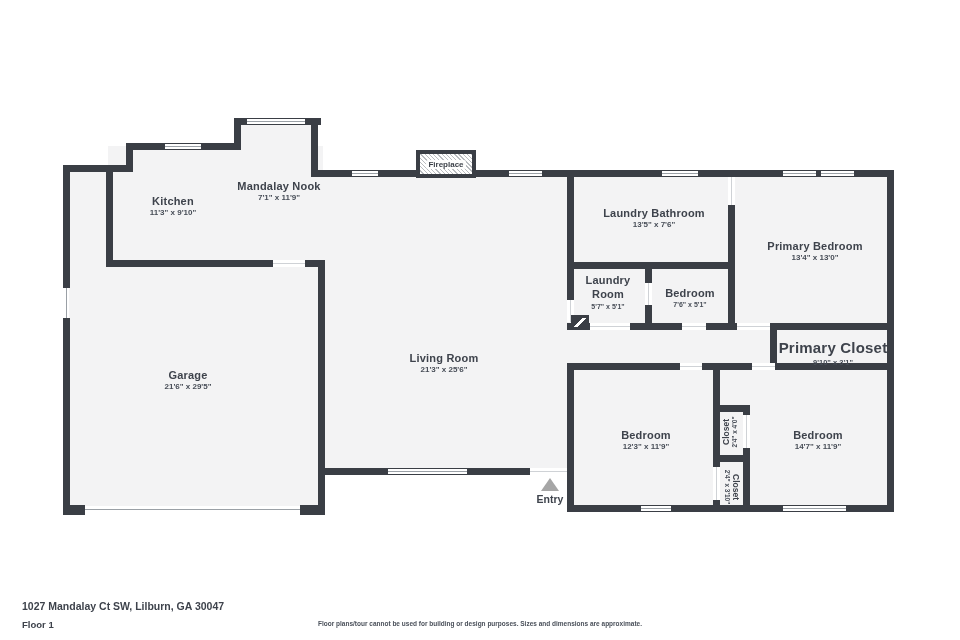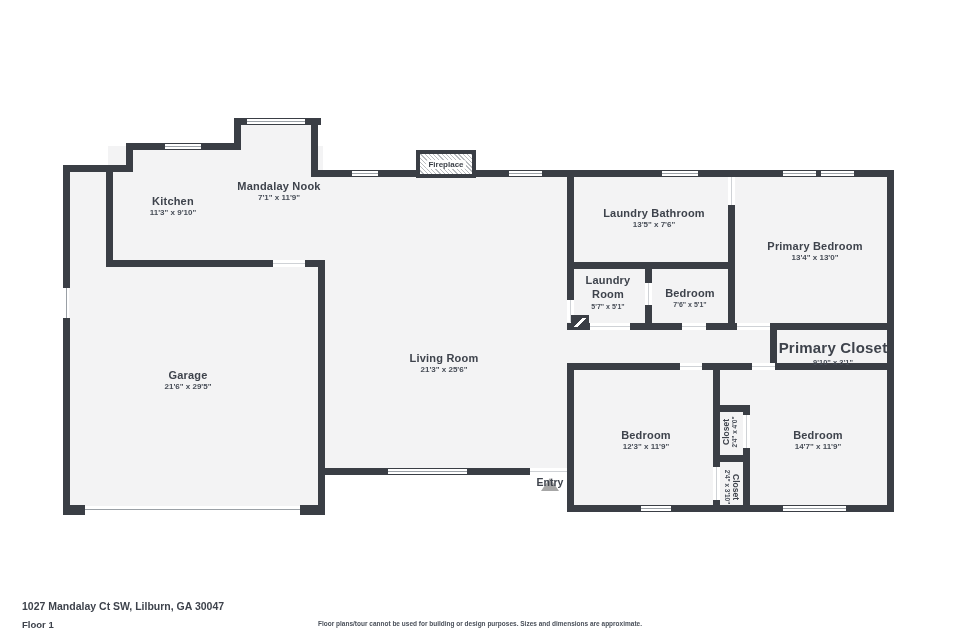--- a/index.html
+++ b/index.html
@@ -25,21 +25,21 @@
   .closet-lbl.cw{transform:translate(-50%,-50%) rotate(90deg);}
   .fireplace{position:absolute;left:416px;top:150px;width:52px;height:20px;border:4px solid #3a3e45;
     background:repeating-linear-gradient(45deg,#ffffff 0 2px,#b9bcc0 2px 3px);display:flex;align-items:center;justify-content:center;}
   .fireplace .fp-lbl{font-size:8px;font-weight:700;color:#3a3f47;background:rgba(255,255,255,.92);
     padding:0 2px;border-radius:2px;}
   .appliance{position:absolute;left:571px;top:315px;width:18px;height:15px;background:#3a3e45;}
   .appliance::after{content:"";position:absolute;left:3px;top:3px;right:3px;bottom:3px;
     background:linear-gradient(135deg,#3a3e45 40%,#ffffff 40% 60%,#3a3e45 60%);}
   .entry-arrow{position:absolute;left:541px;top:478px;width:0;height:0;
     border-left:9px solid transparent;border-right:9px solid transparent;border-bottom:13px solid #a6a6a6;}
-  .entry-lbl{position:absolute;left:550px;top:476px;transform:translateX(-50%);
+  .entry-lbl{position:absolute;left:550px;top:493px;transform:translateX(-50%);
     font-size:10.5px;font-weight:700;color:#3e434c;}
   .wm{position:absolute;transform:translate(-50%,-50%);font-weight:700;color:rgba(70,80,100,0.06);
     filter:blur(1.5px);white-space:nowrap;letter-spacing:2px;}
   .footer-addr{position:absolute;left:22px;top:600px;font-size:10.5px;font-weight:700;color:#3e434c;}
   .footer-floor{position:absolute;left:22px;top:619px;font-size:9.5px;font-weight:700;color:#3e434c;}
   .footer-disc{position:absolute;left:50%;top:620px;transform:translateX(-50%);
     font-size:6.5px;font-weight:600;color:#4a505a;}
 </style>
 </head>
 <body>

